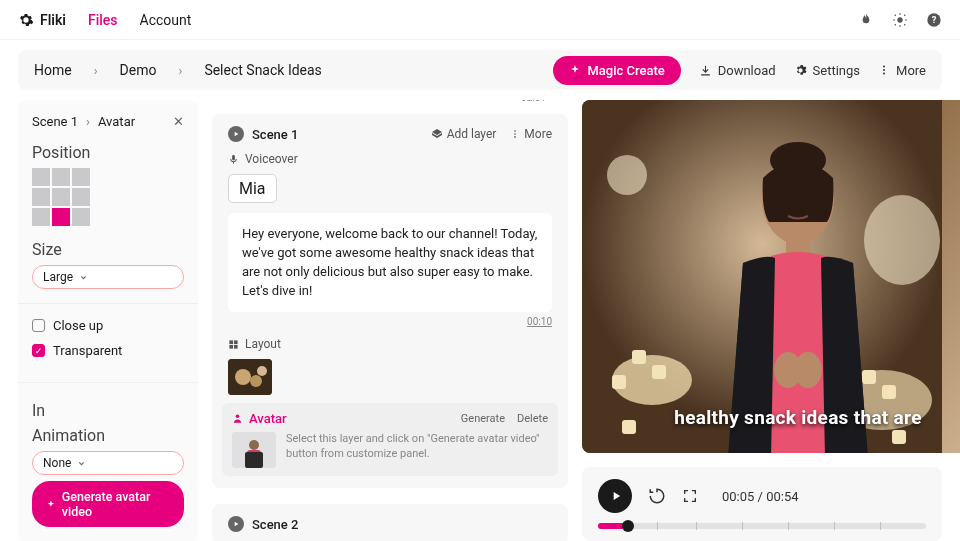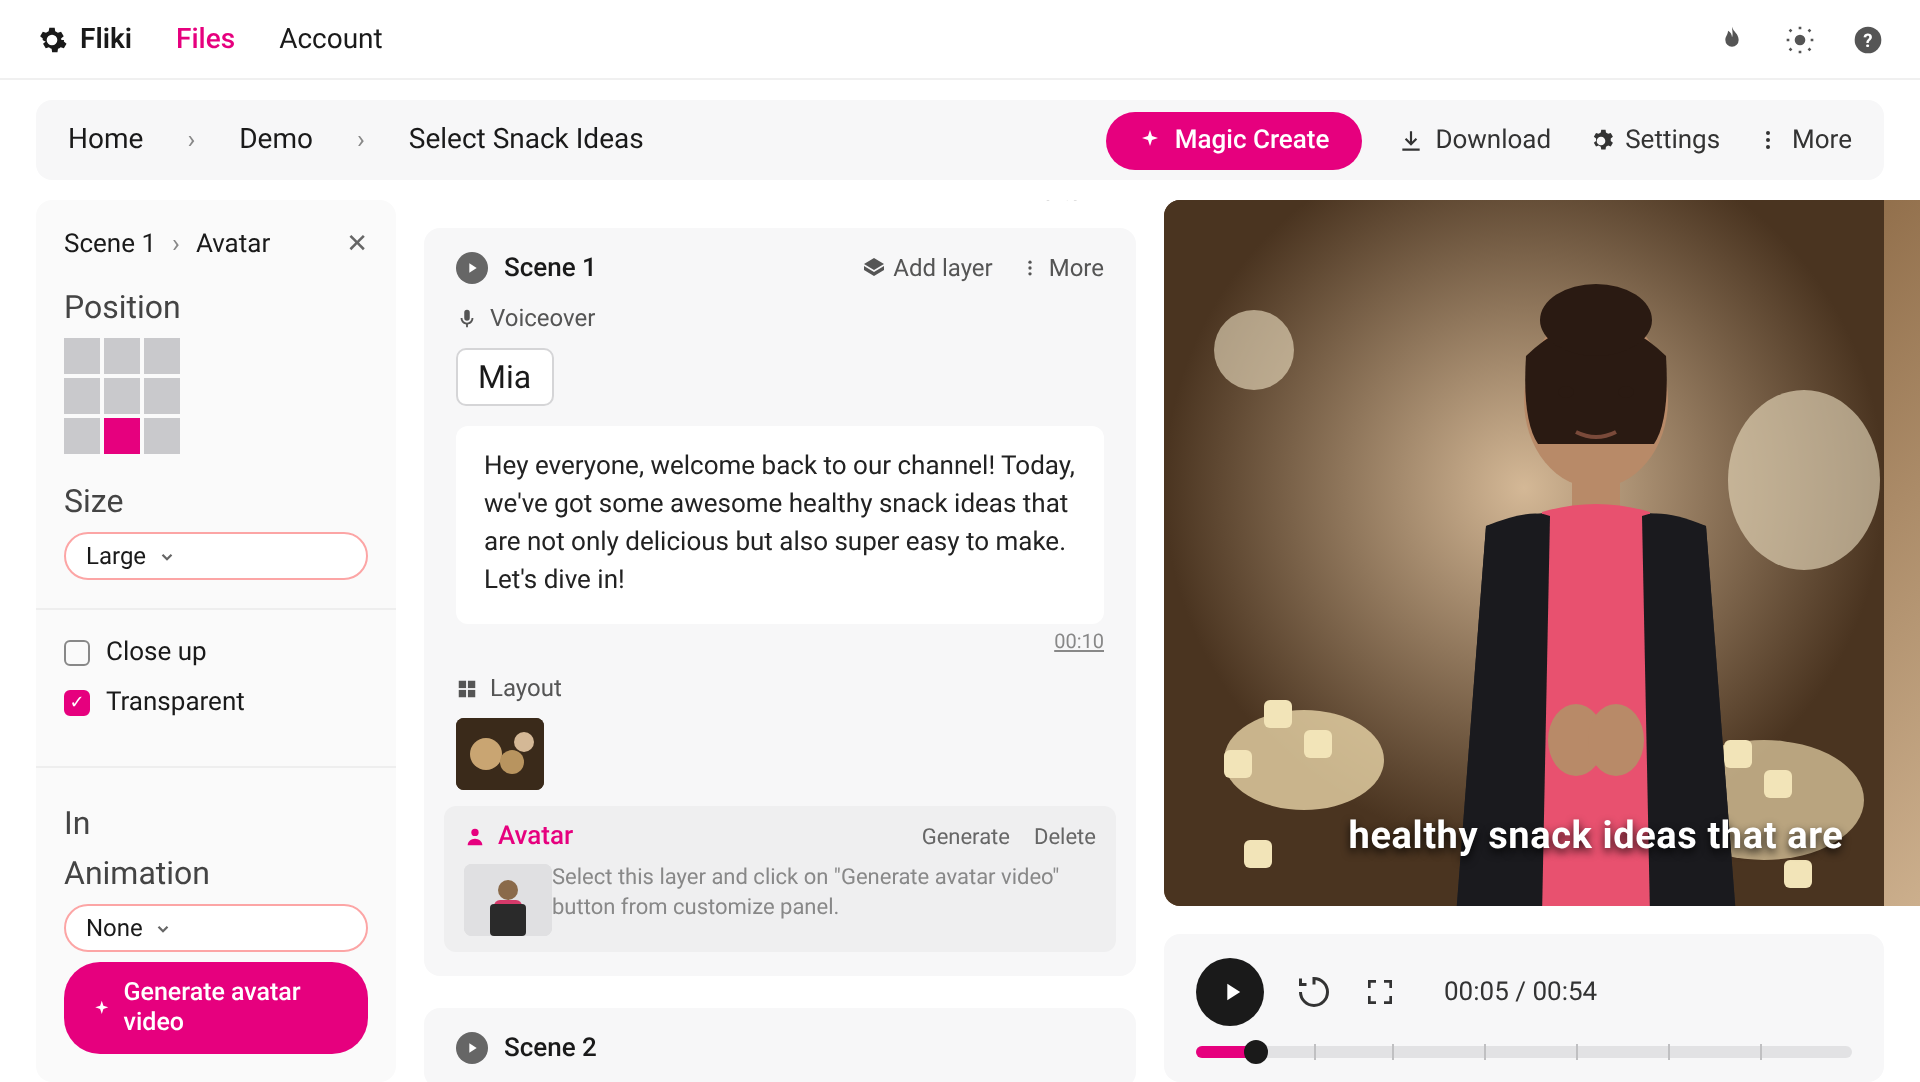--- a/index.html
+++ b/index.html
@@ -41,21 +41,21 @@
 .voice-row { display: flex; align-items: center; gap: 6px; color: #555; font-size: 12px; margin-bottom: 8px; }
 .voice-chip { border: 1px solid #d5d5d7; border-radius: 5px; padding: 4px 10px; font-size: 16px; display: inline-block; margin-bottom: 10px; cursor: pointer; background: #fff; }
 .script-box { background: #fff; border-radius: 6px; padding: 12px 14px; font-size: 13px; line-height: 1.45; color: #222; margin-bottom: 4px; }
 .ts-small { text-align: right; font-size: 10px; color: #888; margin-bottom: 10px; text-decoration: underline; }
 .layout-row { display: flex; align-items: center; gap: 6px; color: #555; font-size: 12px; margin-bottom: 8px; }
 .layout-thumb { width: 44px; height: 36px; background: #3a2a1a; border-radius: 4px; display: inline-flex; align-items: center; justify-content: center; margin-bottom: 8px; overflow: hidden; }
 .avatar-section { background: #efeff0; border-radius: 6px; padding: 8px 10px; margin: 0 -6px; }
 .avatar-head { display: flex; align-items: center; gap: 6px; margin-bottom: 6px; }
 .avatar-label { color: #e6007e; font-size: 13px; font-weight: 500; }
 .avatar-actions { margin-left: auto; display: flex; gap: 12px; font-size: 11px; color: #666; }
-.avatar-body { display: flex; align-items: flex-start; }
+.avatar-body { display: flex; gap: 10px; align-items: flex-start; }
 .avatar-thumb { width: 44px; height: 36px; background: #ddd; border-radius: 4px; flex-shrink: 0; position: relative; overflow: hidden; }
 .avatar-note { font-size: 11px; color: #888; line-height: 1.35; }
 .card2-head { display: flex; align-items: center; gap: 8px; padding: 12px 16px; background: #f7f7f8; border-radius: 8px; }
 .right { width: 360px; display: flex; flex-direction: column; }
 .preview { width: 432px; height: 360px; border-radius: 8px; background: linear-gradient(135deg, #5a3d28 0%, #8b6844 40%, #d4b896 100%); position: relative; overflow: hidden; }
 .preview-person { position: absolute; left: 50%; top: 38px; transform: translateX(-50%); width: 210px; height: 320px; }
 .caption { position: absolute; bottom: 24px; left: 0; right: 0; text-align: center; color: #fff; font-weight: 700; font-size: 19px; text-shadow: 0 2px 4px rgba(0,0,0,0.8); letter-spacing: 0.3px; }
 .player { margin-top: 14px; background: #f7f7f8; border-radius: 8px; padding: 12px 16px; }
 .player-ctrls { display: flex; align-items: center; gap: 16px; }
 .play-lg { width: 34px; height: 34px; background: #1a1a1a; border-radius: 50%; display: flex; align-items: center; justify-content: center; cursor: pointer; }

